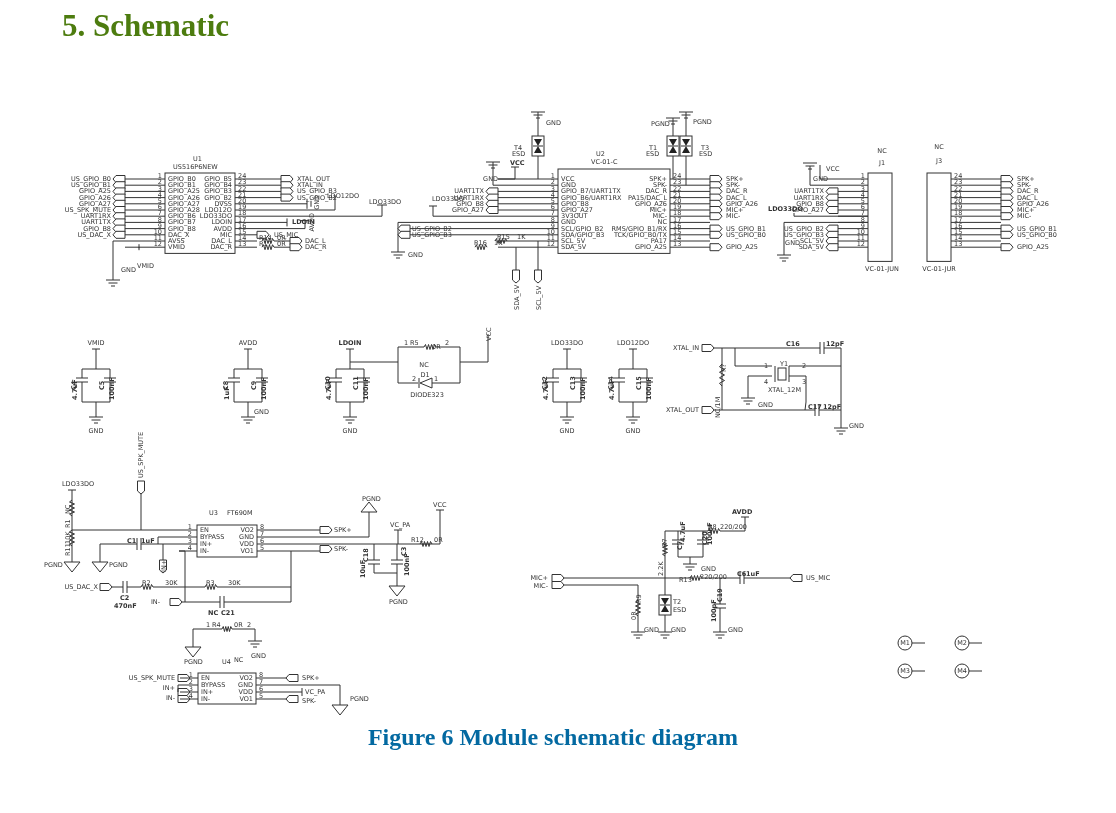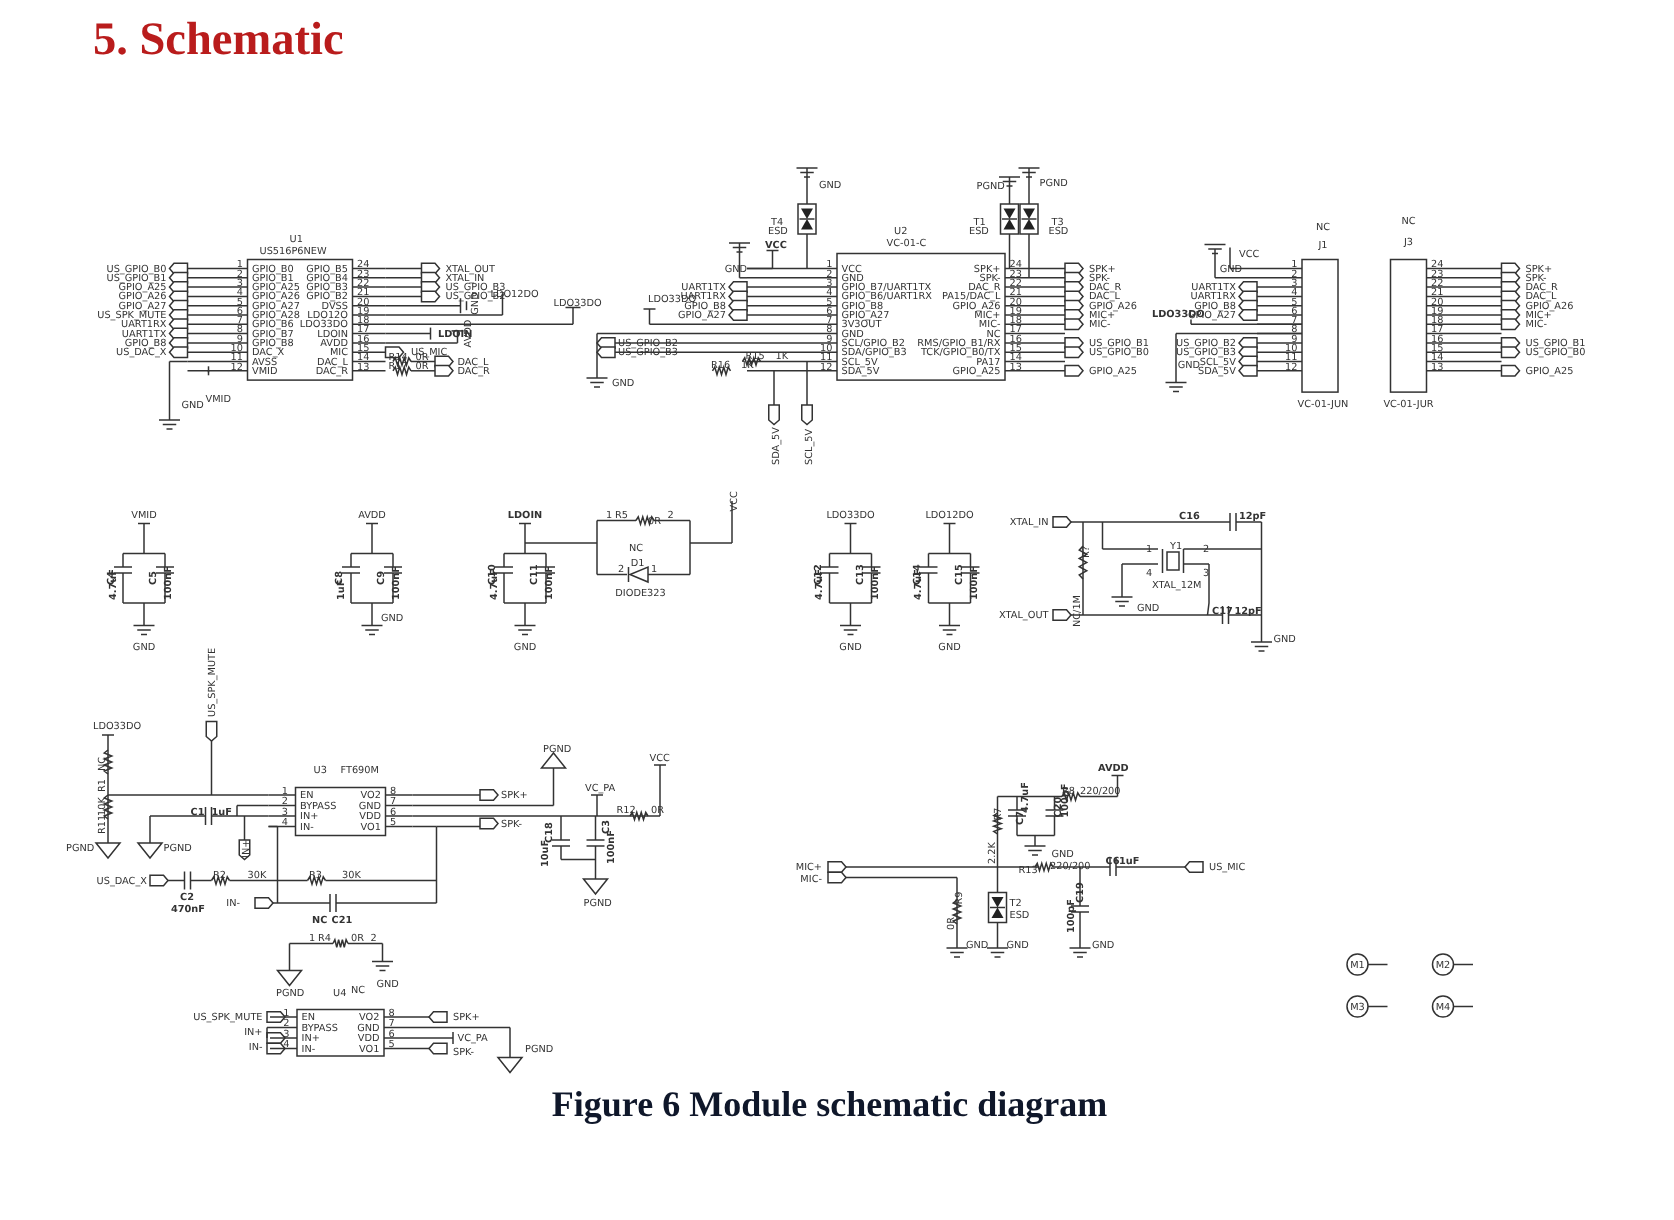--- a/index.html
+++ b/index.html
@@ -1,18 +1,18 @@
 <!DOCTYPE html>
 <html><head>
 <meta charset="utf-8">
 <style>
   html, body { margin:0; padding:0; background:#ffffff; }
   body { width:1116px; height:813px; position:relative; overflow:hidden; font-family:"DejaVu Sans", sans-serif; }
-  .section-title { position:absolute; left:62px; top:8px; font-family:"Liberation Serif", serif; font-weight:bold; font-size:31px; color:#b91c1c; margin:0; }
-  .caption { position:absolute; left:0; width:1106px; top:724px; text-align:center; font-family:"Liberation Serif", serif; font-weight:bold; font-size:24px; color:#0f172a; }
+  .section-title { position:absolute; left:62px; top:8px; font-family:"Liberation Serif", serif; font-weight:bold; font-size:31px; color:#4d7c0f; margin:0; }
+  .caption { position:absolute; left:0; width:1106px; top:724px; text-align:center; font-family:"Liberation Serif", serif; font-weight:bold; font-size:24px; color:#0369a1; }
   svg#schem { position:absolute; left:0; top:0; }
   svg text { font-family:"DejaVu Sans", sans-serif; fill:#333; }
   .w { stroke:#333; stroke-width:1; fill:none; }
   .box { stroke:#333; stroke-width:1; fill:#fff; }
   .lbl { font-size:6.5px; }
 </style>
 </head>
 <body>
 
 <h1 class="section-title">5.  Schematic</h1>

